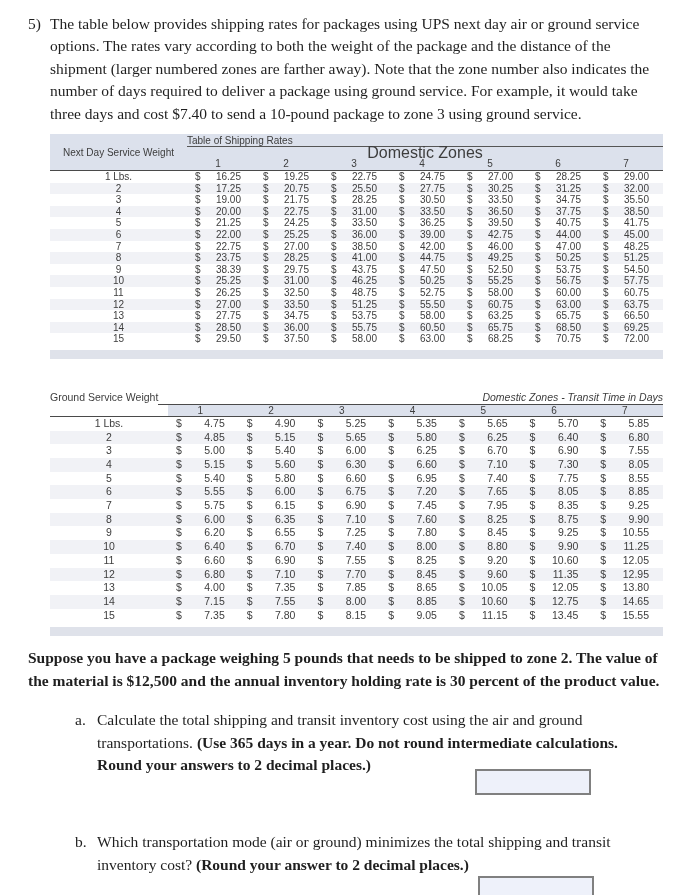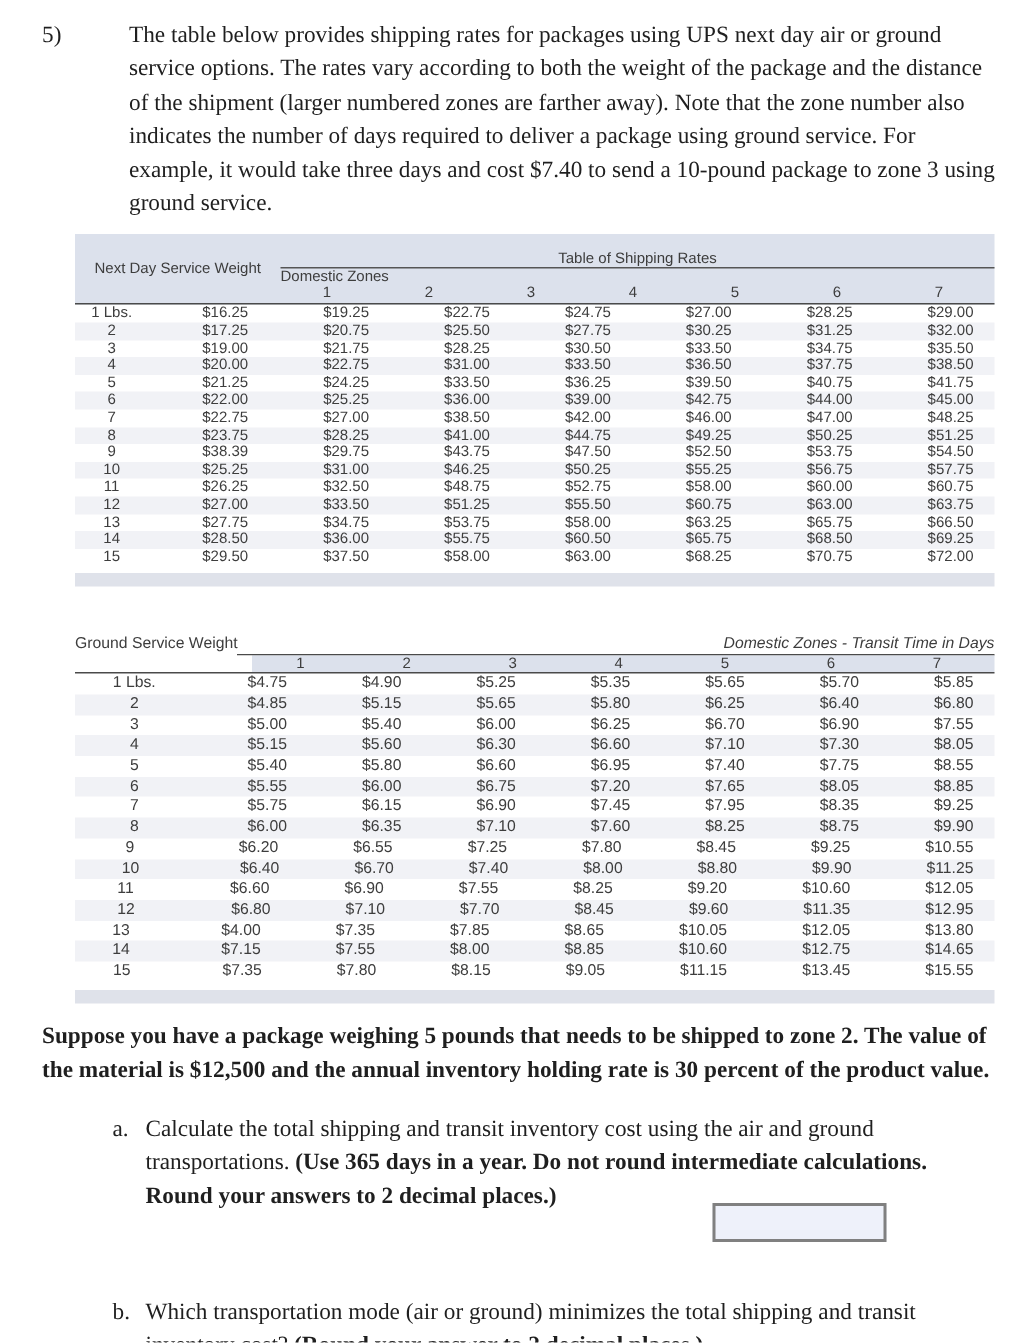--- a/index.html
+++ b/index.html
@@ -11,32 +11,32 @@
   }
   *{box-sizing:border-box;}
   html,body{margin:0;padding:0;}
   body{
     width:683px;height:895px;overflow:hidden;background:#ffffff;
     font-family:"Liberation Serif", serif;color:#1f1f1f;
   }
   
   .intro{margin:13px 18px 0 28px;display:flex;font-size:15.5px;line-height:22.4px;}
   .intro .num{width:22px;flex:none;}
-  .intro .txt{flex:1;margin-left:36px;}
+  .intro .txt{flex:1;}
   
   .sheet{margin-left:50px;width:613px;font-family:"Liberation Sans", sans-serif;color:#3d3d3d;}
   .air{margin-top:9px;}
   .thead{background:var(--header-band);border-bottom:1px solid var(--rule);display:flex;}
   .thead-left{width:137px;display:flex;align-items:center;justify-content:center;font-size:10px;text-align:center;}
   .thead-right{flex:1;}
-  .t-title{text-align:center;font-size:10px;line-height:10px;padding-top:12px;border-bottom:1px solid #555;}
-  .t-sub{text-align:left;font-size:10px;line-height:10px;padding-top:1px;}
+  .t-title{font-size:10px;line-height:10px;padding-top:2px;border-bottom:1px solid #555;}
+  .t-sub{text-align:center;font-size:16px;line-height:10px;padding-top:1px;}
   .zone-row{display:flex;}
   .z-cell{flex:1;text-align:center;font-size:10px;line-height:11px;padding:0 14px 1px 8px;}
-  .t-body .trow{display:flex;gap:28px;}
+  .t-body .trow{display:flex;}
   .air .trow{height:11.6px;line-height:11.6px;font-size:10px;}
   .trow.alt{background:var(--row-stripe);}
   .air .w-cell{width:137px;text-align:center;}
   .r-cell{flex:1;display:flex;justify-content:space-between;padding:0 14px 0 8px;}
   .t-strip{height:9px;background:#dfe2ea;margin-top:5px;}
   
   .ground{margin-top:32px;}
   .g-head1{display:flex;font-size:10.5px;height:14px;line-height:13px;}
   .g-titlewrap{flex:1;border-bottom:1px solid var(--rule);text-align:right;font-style:italic;}
   .g-head2{display:flex;border-bottom:1px solid var(--rule);height:12px;line-height:11px;font-size:10px;}

